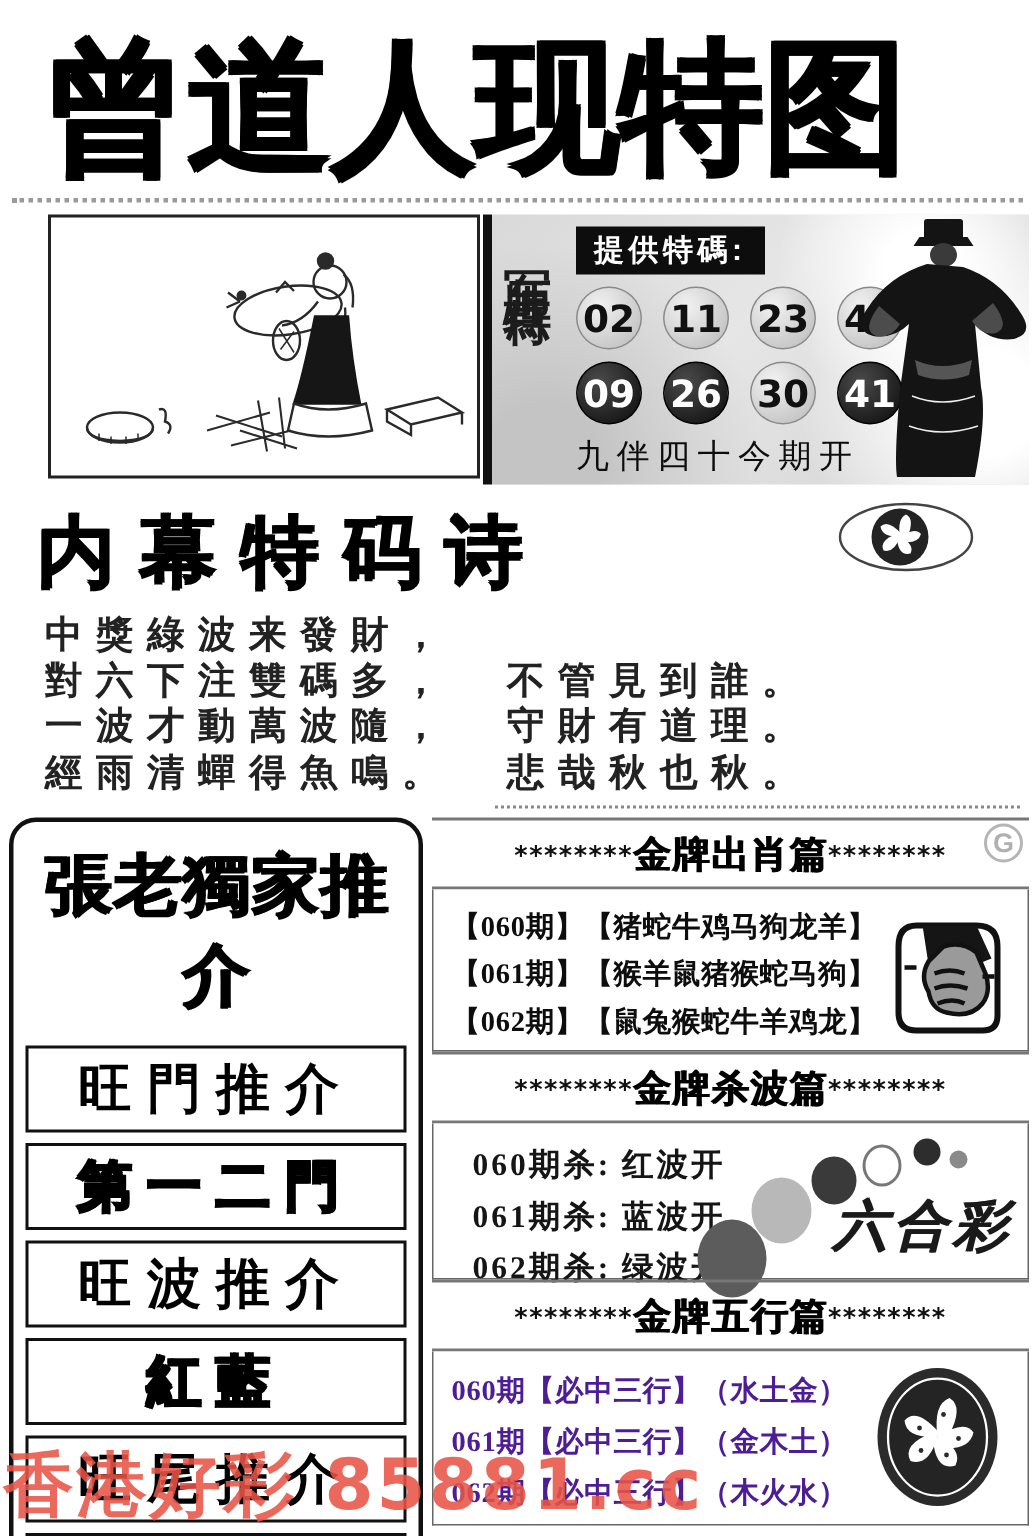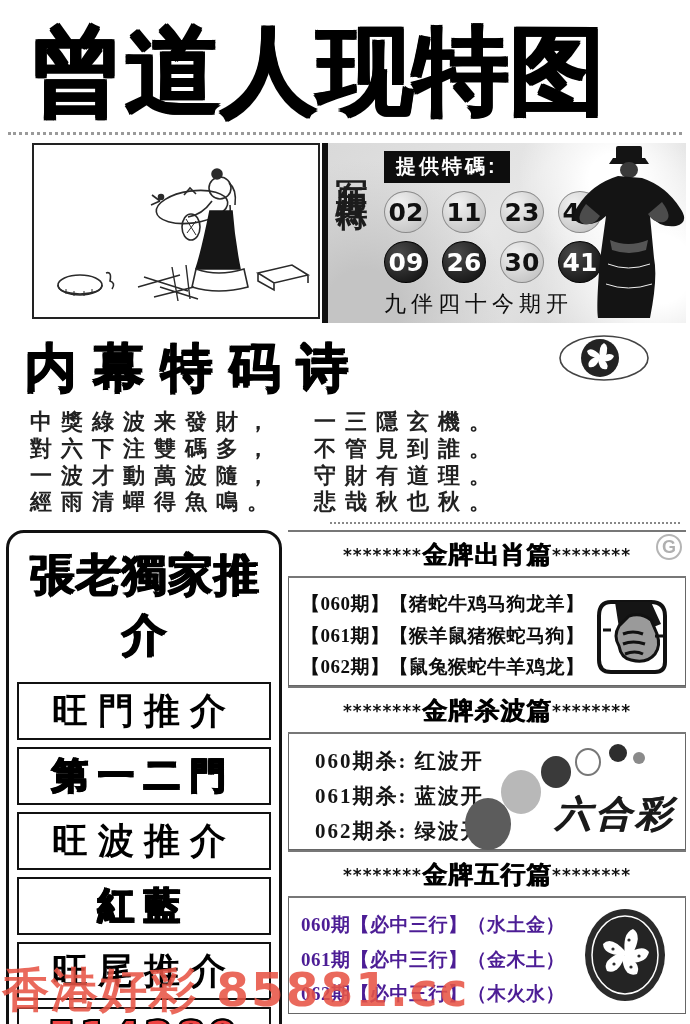--- a/index.html
+++ b/index.html
@@ -57,21 +57,21 @@
   .figure-svg { position:absolute; right:0; top:0; height:100%; }
 
   
   .poem-head { display:flex; align-items:flex-start; padding:10px 24px 0 24px; }
   .poem-title {
     font-size:52px; font-weight:900; letter-spacing:16px; color:#000;
     font-family:"DejaVu Serif", serif; text-shadow:1.5px 0 0 #000, 0 1.5px 0 #000;
   }
   .poem-logo { margin-left:auto; margin-right:14px; }
   .poem-lines { padding:6px 10px 0 30px; }
-  .poem-line { display:flex; font-size:22px; font-weight:700; line-height:1.22; color:#222; }
+  .poem-line { display:flex; font-size:25px; font-weight:700; line-height:1.22; color:#222; }
   .poem-left  { letter-spacing:9px; }
   .poem-right { letter-spacing:9px; margin-left:36px; }
   .poem-sep { border-top:2px dotted #888; margin:6px 10px 2px 330px; }
 
   
   .bottom { display:flex; padding:4px 4px 0 6px; gap:6px; }
   .promo-box {
     width:276px; flex:none; border:3px solid #111; border-radius:18px;
     padding:6px 8px 8px 8px; background:#fff;
   }
@@ -216,21 +216,20 @@
         <path d="M44 25 q10 5 7 11 q-8 2 -9 -10 z"></path>
         <path d="M44 25 q-4 11 -11 9 q-3 -7 9 -11 z"></path>
         <path d="M44 25 q-12 0 -13 -7 q5 -5 14 5 z"></path>
       </g>
     </svg>
   </span>
 </div>
 <div class="poem-lines">
   <div class="poem-line">
     <span class="poem-left">中獎綠波来發財，</span>
-    <span class="poem-right">一三隱玄機。</span>
   </div>
   <div class="poem-line">
     <span class="poem-left">對六下注雙碼多，</span>
     <span class="poem-right">不管見到誰。</span>
   </div>
   <div class="poem-line">
     <span class="poem-left">一波才動萬波隨，</span>
     <span class="poem-right">守財有道理。</span>
   </div>
   <div class="poem-line">
@@ -269,21 +268,21 @@
           <path d="M30 40 q-6 10 0 20 q2 12 12 14 q16 4 24 -6 q6 -8 2 -20 l-6 -14 q-10 -8 -22 -4 z" fill="#9a9a9a" stroke="#111" stroke-width="3"></path>
           <path d="M34 48 q10 -4 20 0 M34 58 q10 -4 22 0 M36 68 q10 -4 18 0" fill="none" stroke="#111" stroke-width="3"></path>
           <path d="M14 44 h8 M66 50 h8" stroke="#111" stroke-width="3"></path>
         </svg>
       </div>
     </div>
 
     <div class="sec-header">
       <span class="stars">********</span><span class="sec-title">金牌杀波篇</span><span class="stars">********</span>
     </div>
-    <div class="sec-box" style="height:116px;">
+    <div class="sec-box" style="height:104px;">
       <div class="kill-row">060期杀: 红波开</div>
       <div class="kill-row">061期杀: 蓝波开</div>
       <div class="kill-row">062期杀: 绿波开</div>
       <div class="circle-cluster">
         <div class="cc" style="left:0; top:58px; width:46px; height:52px; background:#5c5c5c;"></div>
         <div class="cc" style="left:36px; top:30px; width:40px; height:44px; background:#b8b8b8;"></div>
         <div class="cc" style="left:76px; top:16px; width:30px; height:32px; background:#3a3a3a;"></div>
         <div class="cc" style="left:110px; top:8px; width:26px; height:28px; background:#fff; border:2px solid #777;"></div>
         <div class="cc" style="left:144px; top:4px; width:18px; height:18px; background:#2d2d2d;"></div>
         <div class="cc" style="left:168px; top:12px; width:12px; height:12px; background:#8a8a8a;"></div>

